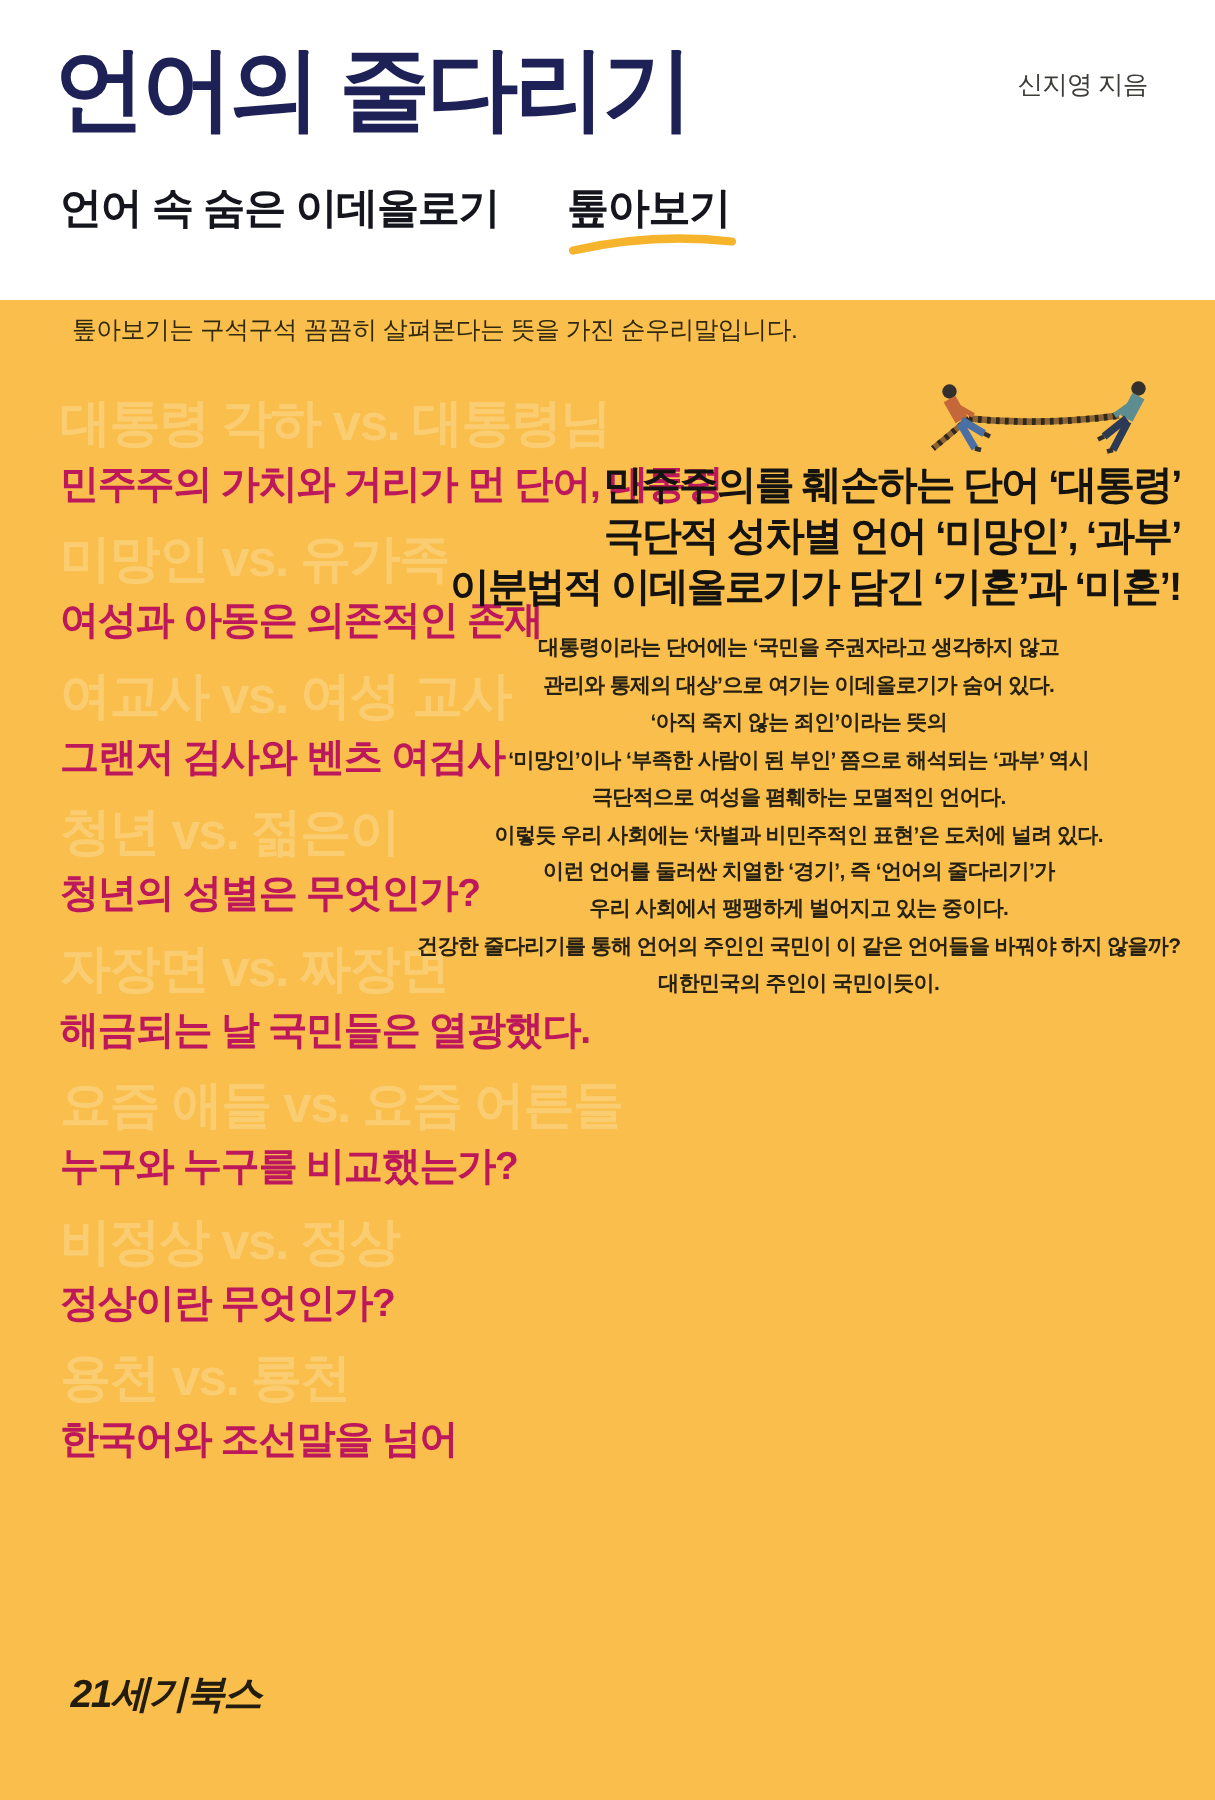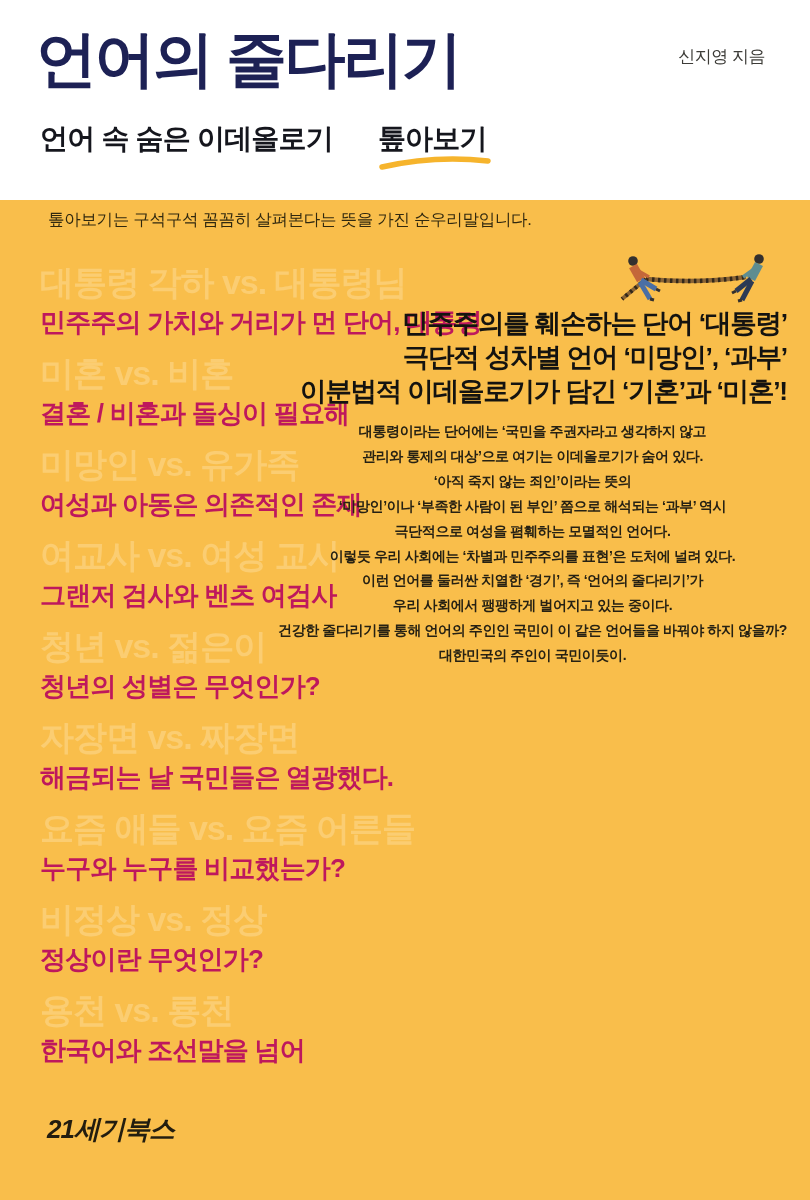--- a/index.html
+++ b/index.html
@@ -67,24 +67,20 @@
 
     <div class="note">톺아보기는 구석구석 꼼꼼히 살펴본다는 뜻을 가진 순우리말입니다.</div>
 
     <div class="vs-list">
 
         <div class="vs-item">
           <div class="vs-heading">대통령 각하 vs. 대통령님</div>
           <div class="vs-sub">민주주의 가치와 거리가 먼 단어, 대통령</div>
         </div>
 
-        <div class="vs-item">
-          <div class="vs-heading">미혼 vs. 비혼</div>
-          <div class="vs-sub">결혼 / 비혼과 돌싱이 필요해</div>
-        </div>
 
         <div class="vs-item">
           <div class="vs-heading">미망인 vs. 유가족</div>
           <div class="vs-sub">여성과 아동은 의존적인 존재</div>
         </div>
 
         <div class="vs-item">
           <div class="vs-heading">여교사 vs. 여성 교사</div>
           <div class="vs-sub">그랜저 검사와 벤츠 여검사</div>
         </div>
@@ -153,21 +149,21 @@
         <div class="para-line">대통령이라는 단어에는 ‘국민을 주권자라고 생각하지 않고</div>
 
         <div class="para-line">관리와 통제의 대상’으로 여기는 이데올로기가 숨어 있다.</div>
 
         <div class="para-line">‘아직 죽지 않는 죄인’이라는 뜻의</div>
 
         <div class="para-line">‘미망인’이나 ‘부족한 사람이 된 부인’ 쯤으로 해석되는 ‘과부’ 역시</div>
 
         <div class="para-line">극단적으로 여성을 폄훼하는 모멸적인 언어다.</div>
 
-        <div class="para-line">이렇듯 우리 사회에는 ‘차별과 민주주의를 표현’은 도처에 널려 있다.</div>
+        <div class="para-line">이렇듯 우리 사회에는 ‘차별과 비민주적인 표현’은 도처에 널려 있다.</div>
 
         <div class="para-line">이런 언어를 둘러싼 치열한 ‘경기’, 즉 ‘언어의 줄다리기’가</div>
 
         <div class="para-line">우리 사회에서 팽팽하게 벌어지고 있는 중이다.</div>
 
         <div class="para-line">건강한 줄다리기를 통해 언어의 주인인 국민이 이 같은 언어들을 바꿔야 하지 않을까?</div>
 
         <div class="para-line">대한민국의 주인이 국민이듯이.</div>
       </div>
 

